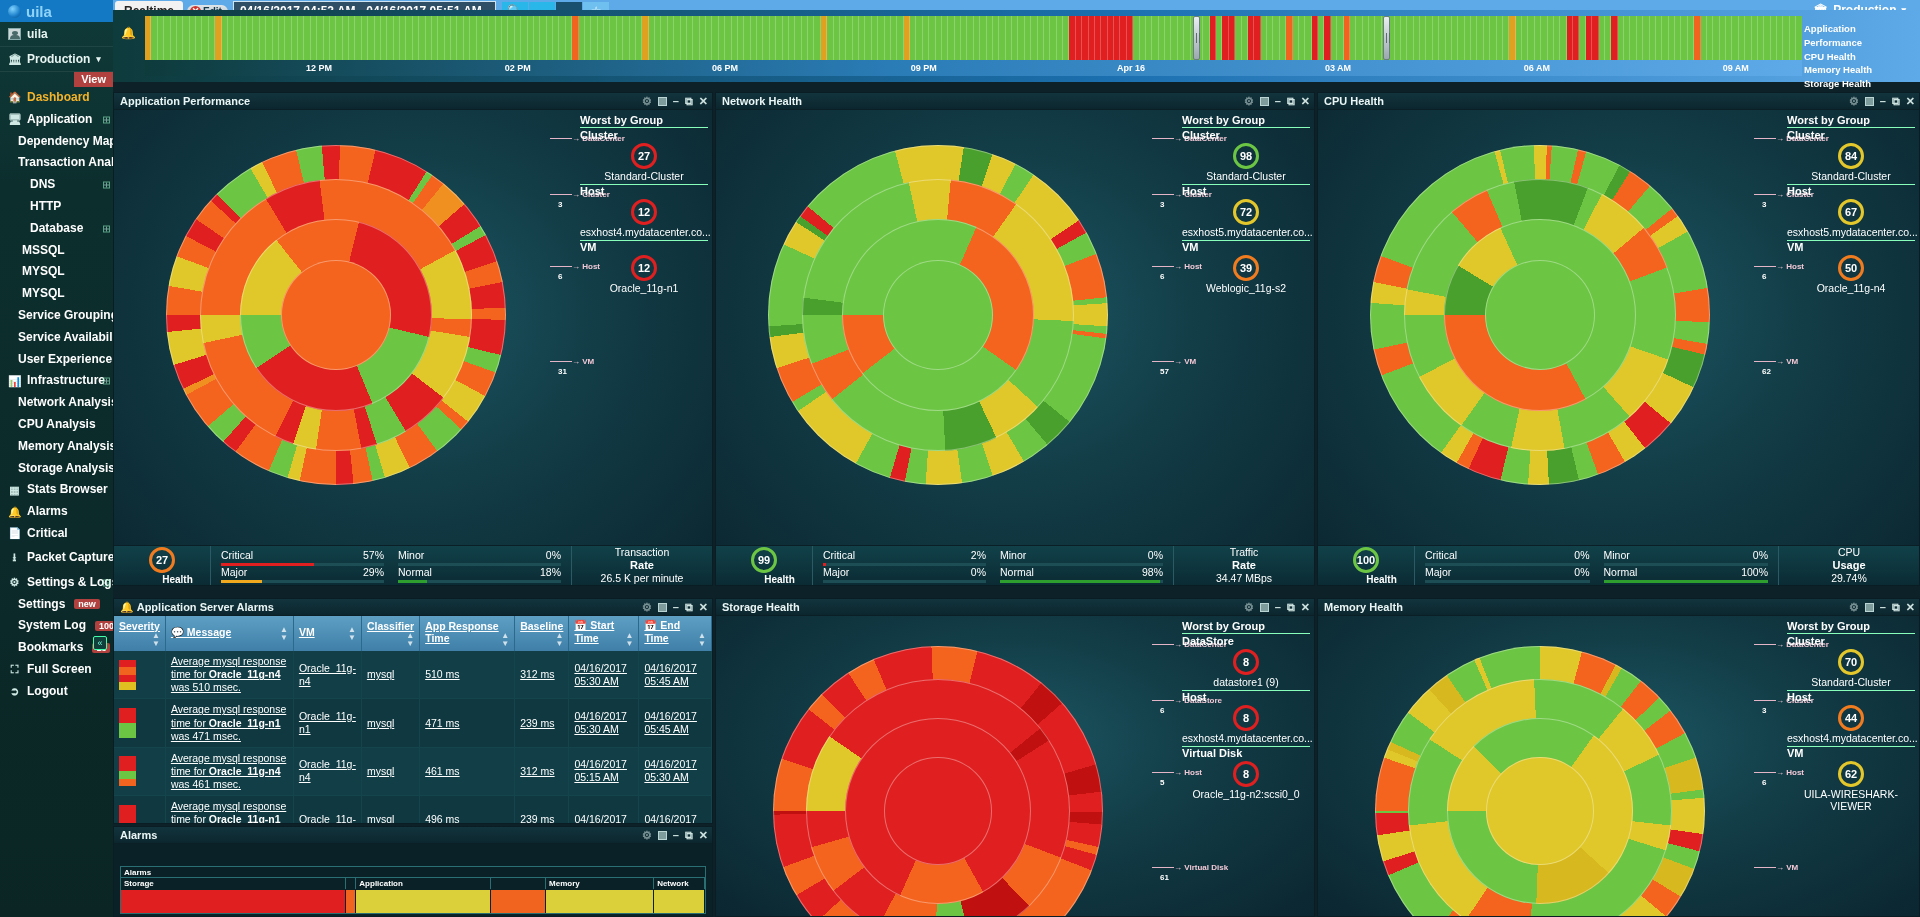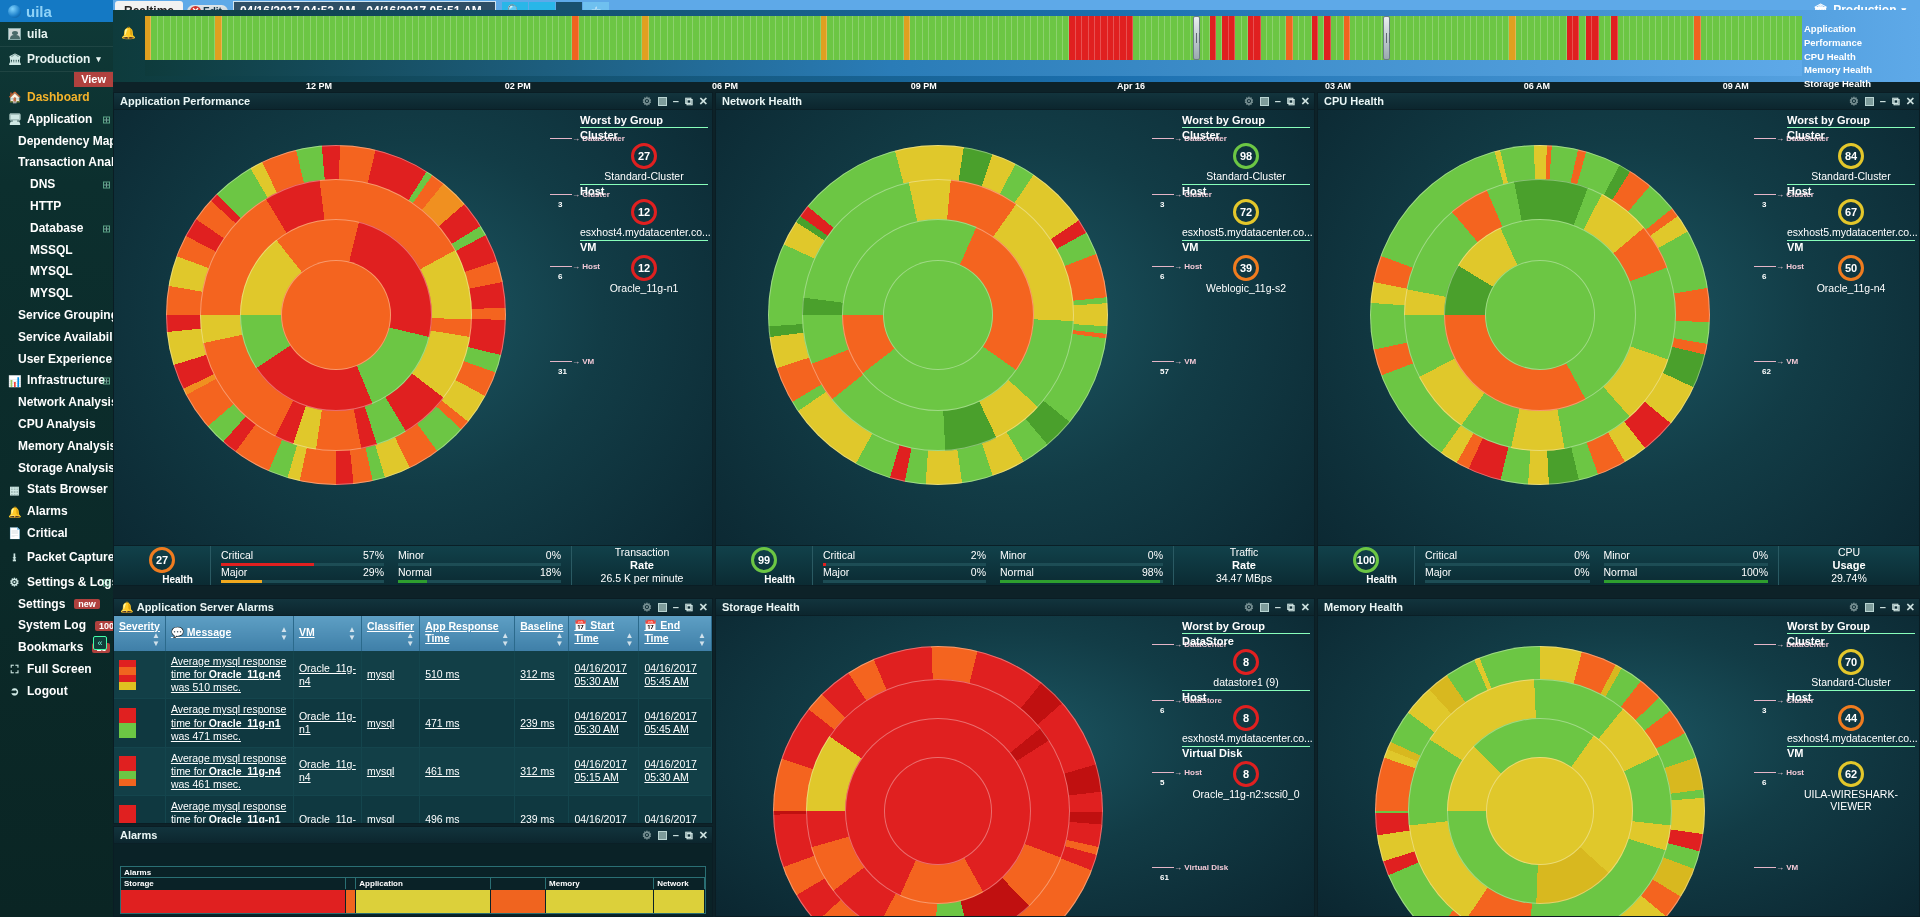--- a/index.html
+++ b/index.html
@@ -58,21 +58,21 @@
   }
   .sb-item {
     display:flex; align-items:center; gap:6px;
     padding: 4px 6px 4px 8px; font-size: 12px; font-weight: bold;
     color:#ffffff; white-space: nowrap; position: relative;
     cursor: pointer;
   }
   .sb-item.lvl1 { padding-left: 8px; }
   .sb-item.lvl2 { padding-left: 18px; }
   .sb-item.lvl3 { padding-left: 30px; }
-  .sb-item.lvl4 { padding-left: 30px; }
+  .sb-item.lvl4 { padding-left: 22px; }
   .sb-item.active { color:#f5b32a; }
   .sb-item .plus {
     position:absolute; right:3px; top:50%; transform:translateY(-50%);
     width:7px;height:7px; border:1px solid #9fc; opacity:.55;
   }
   .sb-item .plus:after{content:"";position:absolute;left:2px;top:0px;width:1px;height:5px;background:#cfe}
   .sb-item .plus:before{content:"";position:absolute;left:0px;top:2px;width:5px;height:1px;background:#cfe}
   .sb-label { line-height: 1.15; }
   .pill {
     font-size:9px; font-weight:bold; border-radius:2px; padding:0 4px;
@@ -134,21 +134,21 @@
   .tl-strip{
     position:absolute; left:32px; top:6px; right:118px; height:44px;
     overflow:hidden;
     background:#6cc644;
   }
   .tl-axis{
     position:absolute; left:32px; top:50px; right:118px; height:16px;
     background: linear-gradient(90deg,#0e3b3c 0%, #2a7cb7 45%, #5ea9e8 100%);
     font-size:9px; color:#fff;
   }
-  .tl-axis span{ position:absolute; top:21px; transform:translateX(-50%); font-weight:bold;}
+  .tl-axis span{ position:absolute; top:3px; transform:translateX(-50%); font-weight:bold;}
   .tl-legend{
     position:absolute; right:4px; top:12px; width:112px;
     font-size:9.5px; line-height:1.45; color:#ffffff; font-weight:bold;
   }
   .tl-handle{
     position:absolute; top:6px; width:7px; height:44px;
     background:linear-gradient(#e9eef0,#9aa9af); border:1px solid #6d7c82; border-radius:2px;
   }
   .tl-handle:after{
     content:""; position:absolute; left:2px; top:16px; width:2px;height:10px;

